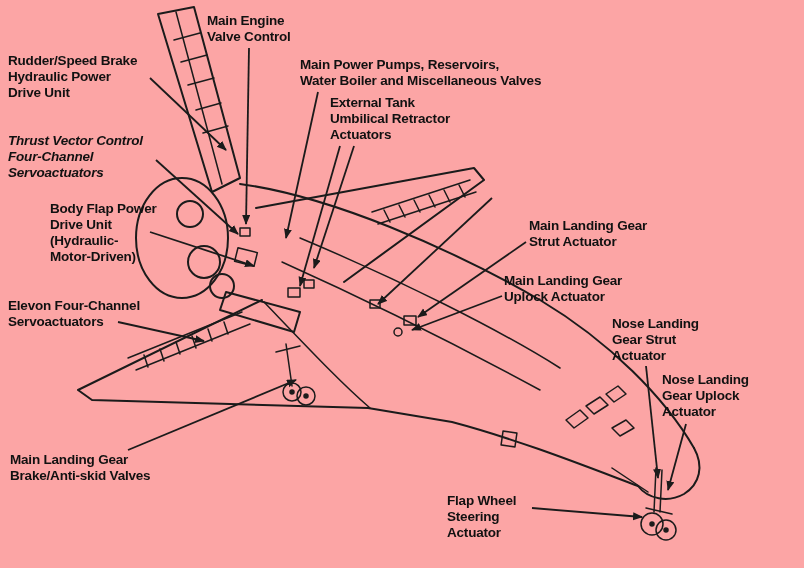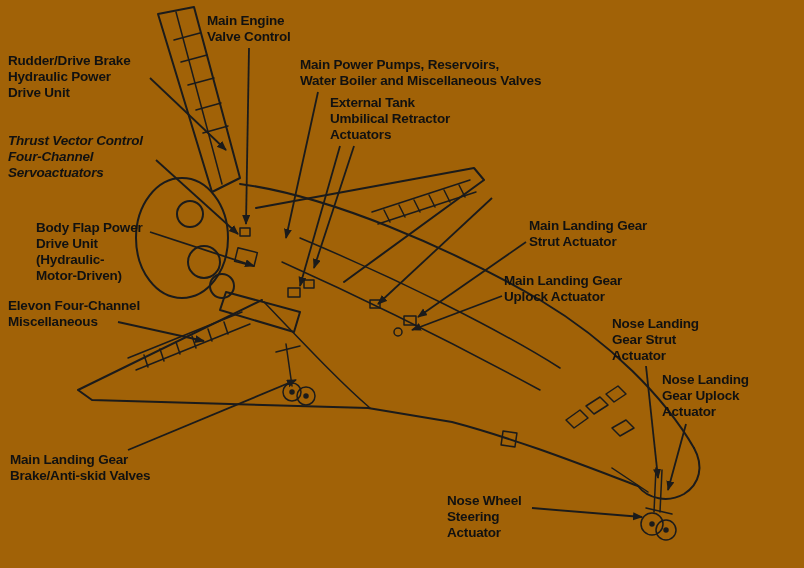--- a/index.html
+++ b/index.html
@@ -5,21 +5,21 @@
   html, body {
     margin: 0;
     padding: 0;
     background: #ffffff;
     font-family: "Liberation Sans", sans-serif;
   }
   #figure {
     position: relative;
     width: 804px;
     height: 568px;
-    background: #a16207;
+    background: #fca5a5;
     overflow: hidden;
   }
   #drawing {
     position: absolute;
     left: 0; top: 0;
     width: 804px;
     height: 568px;
   }
   .label {
     position: absolute;
@@ -153,46 +153,46 @@
       <line x1="118" y1="322" x2="204" y2="341" marker-end="url(#arrow)"></line>
       <line x1="646" y1="366" x2="658" y2="478" marker-end="url(#arrow)"></line>
       <line x1="686" y1="424" x2="668" y2="490" marker-end="url(#arrow)"></line>
       <line x1="128" y1="450" x2="296" y2="380" marker-end="url(#arrow)"></line>
       <line x1="532" y1="508" x2="642" y2="517" marker-end="url(#arrow)"></line>
     </g>
   </svg>
 
   <div class="label" style="left:207px; top:13px;">Main Engine
 Valve Control</div>
-  <div class="label" style="left:8px;   top:53px;">Rudder/Drive Brake
+  <div class="label" style="left:8px;   top:53px;">Rudder/Speed Brake
 Hydraulic Power
 Drive Unit</div>
   <div class="label" style="left:300px; top:57px;">Main Power Pumps, Reservoirs,
 Water Boiler and Miscellaneous Valves</div>
   <div class="label" style="left:330px; top:95px;">External Tank
 Umbilical Retractor
 Actuators</div>
   <div class="label" style="left:8px;   top:133px;font-style:italic;">Thrust Vector Control
 Four-Channel
 Servoactuators</div>
-  <div class="label" style="left:36px;  top:201px;margin-top:19px;">Body Flap Power
+  <div class="label" style="left:50px;  top:201px;">Body Flap Power
 Drive Unit
 (Hydraulic-
 Motor-Driven)</div>
   <div class="label" style="left:529px; top:218px;">Main Landing Gear
 Strut Actuator</div>
   <div class="label" style="left:504px; top:273px;">Main Landing Gear
 Uplock Actuator</div>
   <div class="label" style="left:8px;   top:298px;">Elevon Four-Channel
-Miscellaneous</div>
+Servoactuators</div>
   <div class="label" style="left:612px; top:316px;">Nose Landing
 Gear Strut
 Actuator</div>
   <div class="label" style="left:662px; top:372px;">Nose Landing
 Gear Uplock
 Actuator</div>
   <div class="label" style="left:10px;  top:452px;">Main Landing Gear
 Brake/Anti-skid Valves</div>
-  <div class="label" style="left:447px; top:493px;">Nose Wheel
+  <div class="label" style="left:447px; top:493px;">Flap Wheel
 Steering
 Actuator</div>
 
 </div>
 
 </body></html>

